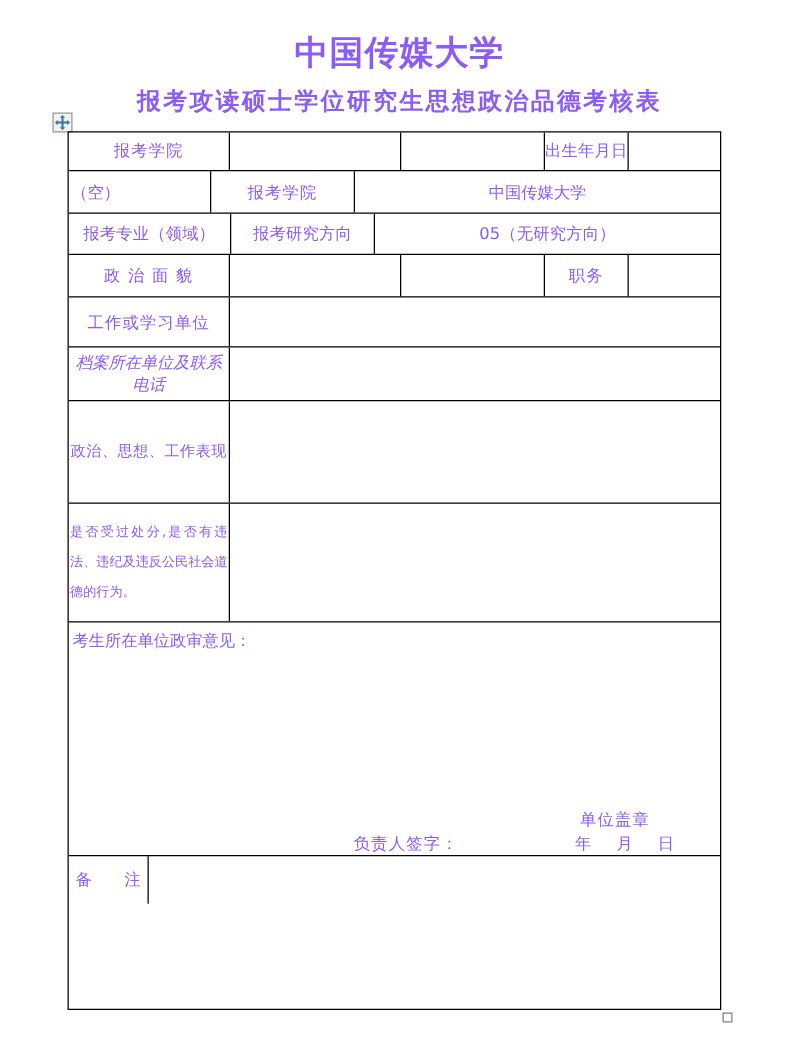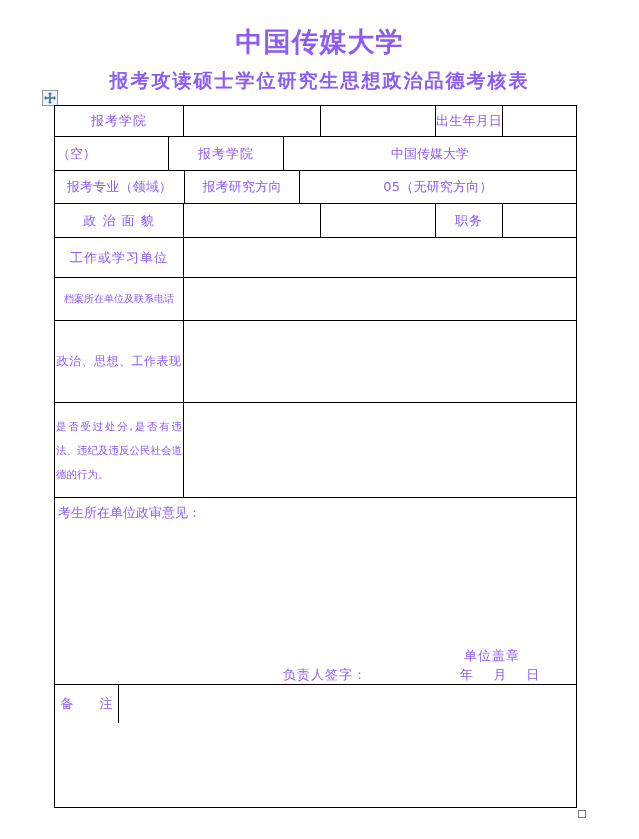--- a/index.html
+++ b/index.html
@@ -40,21 +40,21 @@
   .lbl { letter-spacing:1px; }
   .r1 { height:31px; } .r2 { height:34px; } .r3 { height:33px; }
   .r4 { height:34px; } .r5 { height:40px; } .r6 { height:43px; }
   .r7 { height:82px; } .r8 { height:86px; } .r9 { height:95px; }
   .r10 { height:187px; } .r11 { height:38px; }
   .w129 { width:129px; } .w137 { width:137px; } .w55 { width:55px;margin-top:38px; }
   .w60 { width:60px; } .w67 { width:67px; } .w152 { width:152px; }
   .w114 { width:114px; } .w115 { width:115px; } .w130 { width:130px; }
   .w136 { width:136px; } .w64 { width:64px; }
   .left { justify-content:flex-start; text-align:left; }
-  .small { font-size:10px; letter-spacing:0; }
+  .small { font-size:13px; letter-spacing:0;font-style:italic; }
   .mid { font-size:12px; letter-spacing:0.5px; }
   .wrapcell { font-size:10.5px; letter-spacing:0; padding:0 1px; }
   .wrapcell .wrap {
     width:100%; text-align:justify; line-height:24px; word-break:break-all;
   }
   .tight { letter-spacing:0.2px; padding:0; }
   .review-cell {
     position:relative; flex:1; display:block; text-align:left;
     padding:6px 3px; font-size:13px;
   }

